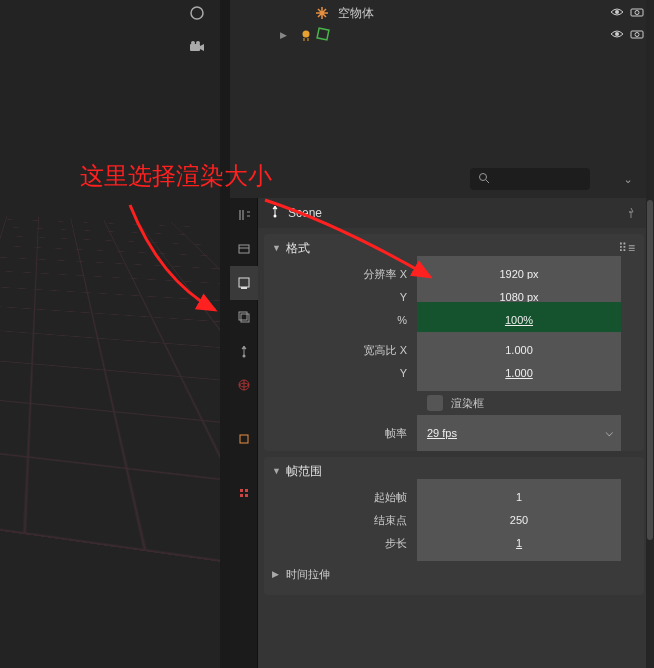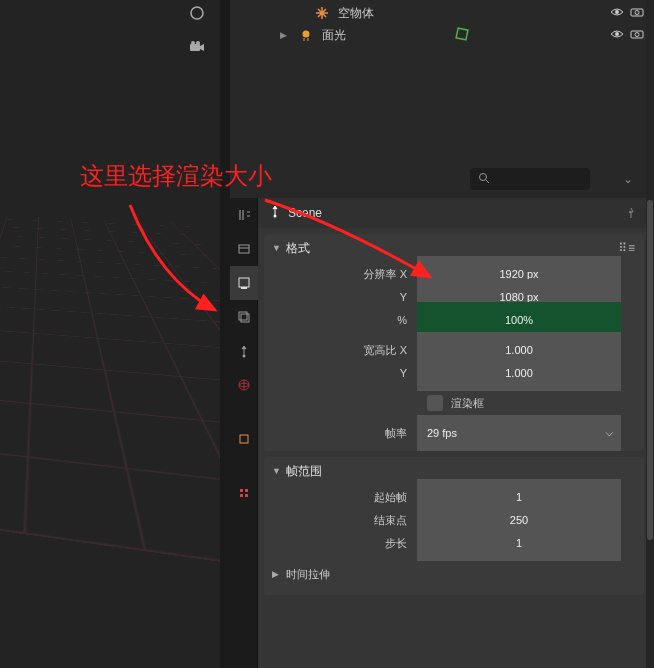--- a/index.html
+++ b/index.html
@@ -45,21 +45,21 @@
   .props-header .pin { margin-left: auto; color: #888; width: 18px; height: 18px; display:flex; align-items:center; justify-content:center; }
   
   .panel { background: #3a3a3a; margin: 6px; border-radius: 4px; padding-bottom: 6px; }
   .panel-title { height: 28px; display: flex; align-items: center; padding: 0 8px; color: #e0e0e0; font-size: 12px; cursor: pointer; }
   .panel-title .chev { width: 14px; font-size: 9px; color: #aaa; }
   .panel-title .title-txt { flex: 1; }
   .panel-title .menu-dots { color: #aaa; font-size: 12px; letter-spacing: 1px; }
   
   .prop-row { display: flex; align-items: center; height: 22px; margin: 1px 23px; }
   .prop-row .lbl { width: 130px; text-align: right; color: #ccc; font-size: 11px; padding-right: 10px; }
-  .prop-row .val { flex: 1; height: 36px; background: #545454; color: #eee; font-size: 11px; display: flex; align-items: center; justify-content: center; border-radius: 0; position: relative; }
+  .prop-row .val { flex: 1; height: 36px; background: #545454; color: #eee; font-size: 11px; display: flex; align-items: center; justify-content: center; border-radius: 0; position: relative; text-decoration: underline; }
   .prop-row .val.slider { background: #14532d; }
   .prop-row .val.dd::after { content: "\2335"; position: absolute; right: 8px; color: #ccc; font-size: 10px; }
   .prop-row .chk { width: 16px; height: 16px; background: #555; border-radius: 3px; margin-right: 8px; display: flex; align-items: center; justify-content: center; color: #ddd; font-size: 11px; }
   .prop-row.chk-row .lbl { width: auto; text-align: left; color: #ccc; }
   .prop-row.chk-row { padding-left: 140px; }
   .prop-row.chk-row.disabled .lbl { color: #777; }
   .prop-row.chk-row.disabled .chk { background: #444; }
   
   .sub-collapse { display: flex; align-items: center; margin: 4px 8px; height: 22px; color: #ccc; font-size: 11px; }
   .sub-collapse .chev { width: 14px; font-size: 9px; color: #aaa; }
@@ -137,21 +137,20 @@
   </div>
   <div class="outliner-row">
     <span class="indent" style="width:44px"></span>
     <span class="tri">▶</span>
     <span class="obj-icon">
         <svg width="14" height="14" viewBox="0 0 14 14">
           <circle cx="7" cy="6" r="3.5" fill="#e8a030"></circle>
           <path d="M5 10 L5 13 M9 10 L9 13" stroke="#e8a030"></path>
         </svg>
       </span>
-    <span class="obj-label">面光</span>
     <span class="mod-icon"><svg width="14" height="14" viewBox="0 0 14 14">
           <rect x="2" y="2" width="10" height="10" fill="none" stroke="#4ab54a" stroke-width="1.5" transform="rotate(12 7 7)"></rect>
         </svg></span>
     <span style="flex:1"></span>
     <span class="vis">
       <span><svg width="14" height="10" viewBox="0 0 14 10">
             <path d="M1 5 Q7 -1 13 5 Q7 11 1 5" fill="none" stroke="#ccc"></path>
             <circle cx="7" cy="5" r="2" fill="#ccc"></circle>
           </svg></span>
       <span><svg width="14" height="10" viewBox="0 0 14 10">

